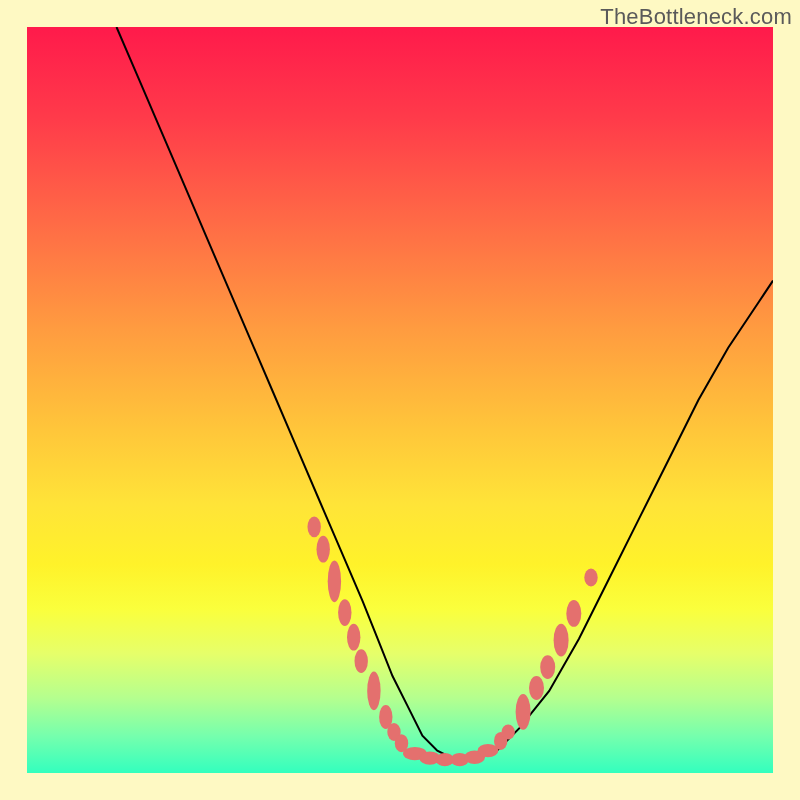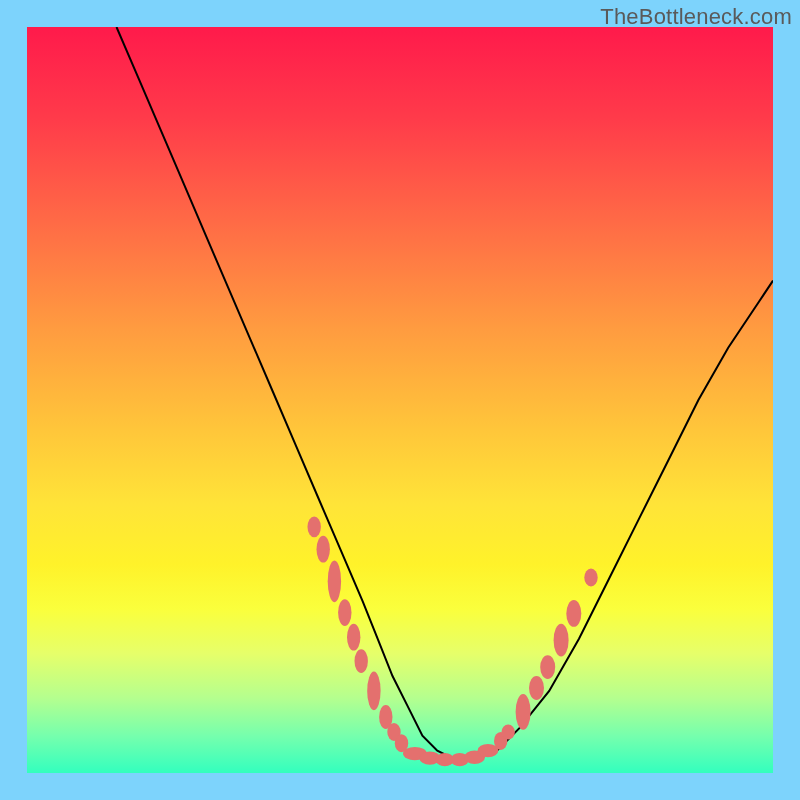--- a/index.html
+++ b/index.html
@@ -7,21 +7,21 @@
     padding: 0;
     width: 800px;
     height: 800px;
     background: #000;
     overflow: hidden;
   }
   .frame {
     position: absolute;
     left: 0; top: 0;
     width: 800px; height: 800px;
-    background: #7dd3fc;
+    background: #fef9c3;
   }
   .plot {
     position: absolute;
     left: 27px;
     top: 27px;
     width: 746px;
     height: 746px;
     background: linear-gradient(to bottom,
       #ff1a4b 0%,
       #ff3a4a 12%,

